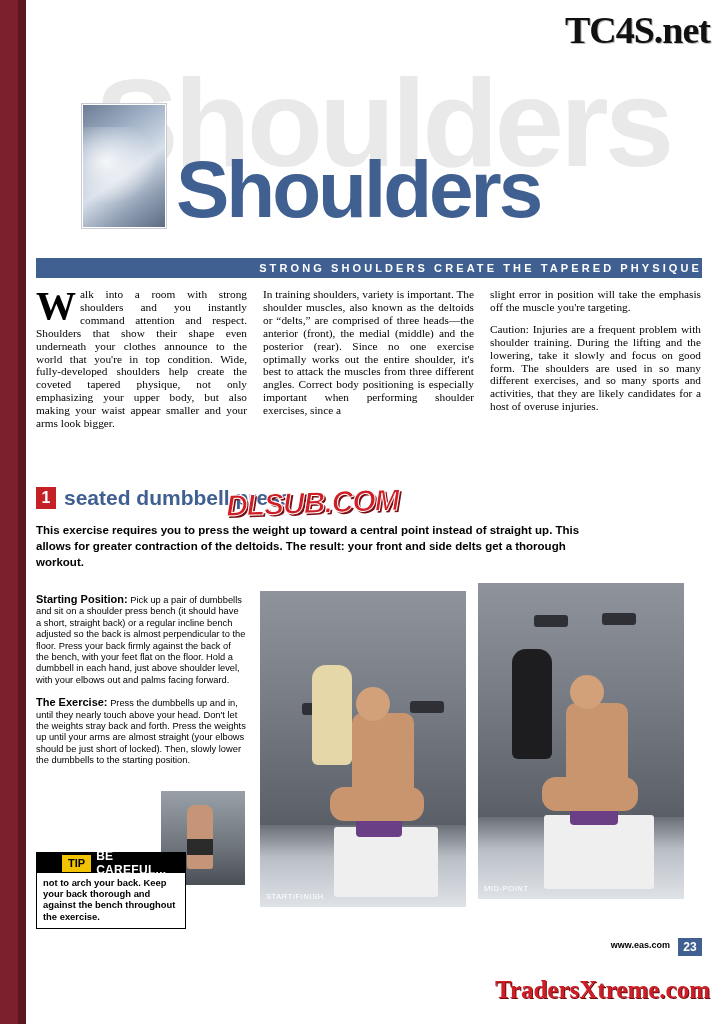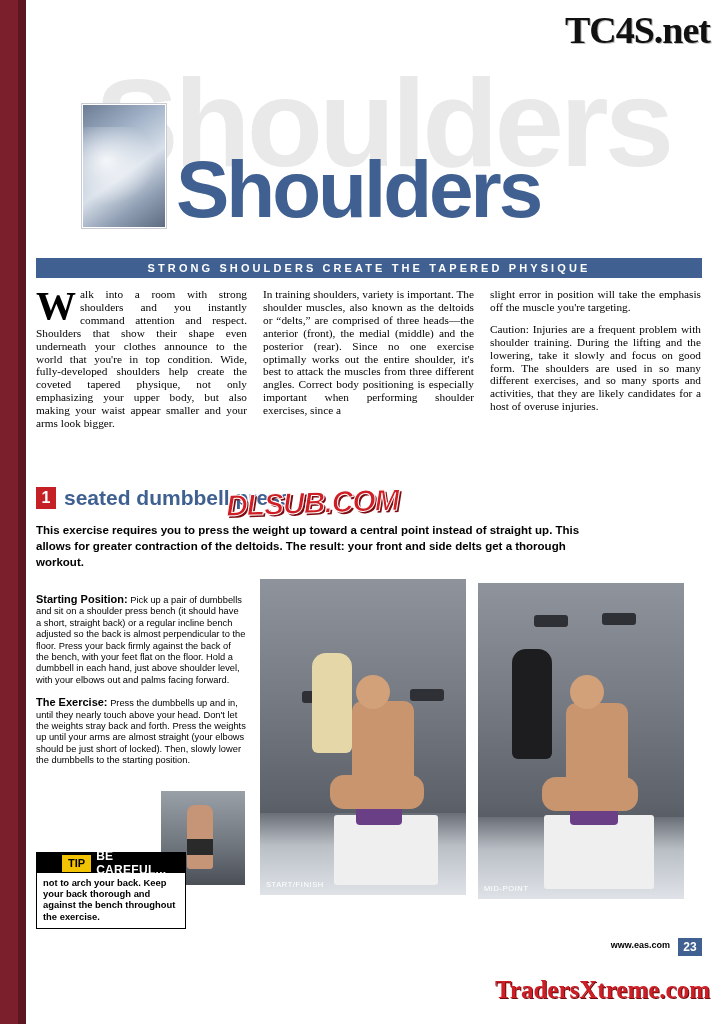--- a/index.html
+++ b/index.html
@@ -90,21 +90,21 @@
   .strap {
     position: absolute;
     left: 36px; top: 258px;
     width: 666px; height: 20px;
     background: #3f6091;
     color: #fff;
     font-family: "Liberation Sans", sans-serif;
     font-weight: bold;
     font-size: 11px;
     letter-spacing: 3.1px;
-    text-align: center;
+    text-align: right;
     line-height: 20px;
   }
 
   
   .cols {
     position: absolute;
     left: 36px; top: 288px;
     width: 666px;
     display: flex;
     gap: 16px;
@@ -386,21 +386,21 @@
   </div>
 
   <div class="tipbox">
     <div class="tip-head">
       <span class="tip-badge">TIP</span>
       <span class="tip-head-txt">BE CAREFUL...</span>
     </div>
     <div class="tip-body">not to arch your back. Keep your back thorough and against the bench throughout the exercise.</div>
   </div>
 
-  <div class="photo" style="left:259px; top:578px; width:208px; height:318px;">
+  <div class="photo" style="left:259px; top:590px; width:208px; height:318px;">
     <div class="gym-bg"></div>
     <div class="floor"></div>
     <div class="bench" style="left:74px; bottom:10px; width:104px; height:70px; border-radius:3px;"></div>
     <div class="pad" style="left:96px; bottom:70px; width:46px; height:64px; border-radius:4px;"></div>
     <div class="body-sit" style="left:92px; top:122px; width:62px; height:96px;"></div>
     <div class="body-sit" style="left:70px; top:196px; width:94px; height:34px; border-radius:14px;"></div>
     <div style="position:absolute; left:96px; top:96px; width:34px; height:34px; border-radius:50%; background:#d2a079;"></div>
     <div style="position:absolute; left:42px; top:112px; width:30px; height:12px; background:#2e3035; border-radius:3px;"></div>
     <div style="position:absolute; left:150px; top:110px; width:34px; height:12px; background:#2e3035; border-radius:3px;"></div>
     <div style="position:absolute; left:52px; top:74px; width:40px; height:100px; background:#e6d7a8; border-radius:14px 14px 6px 6px;"></div>

